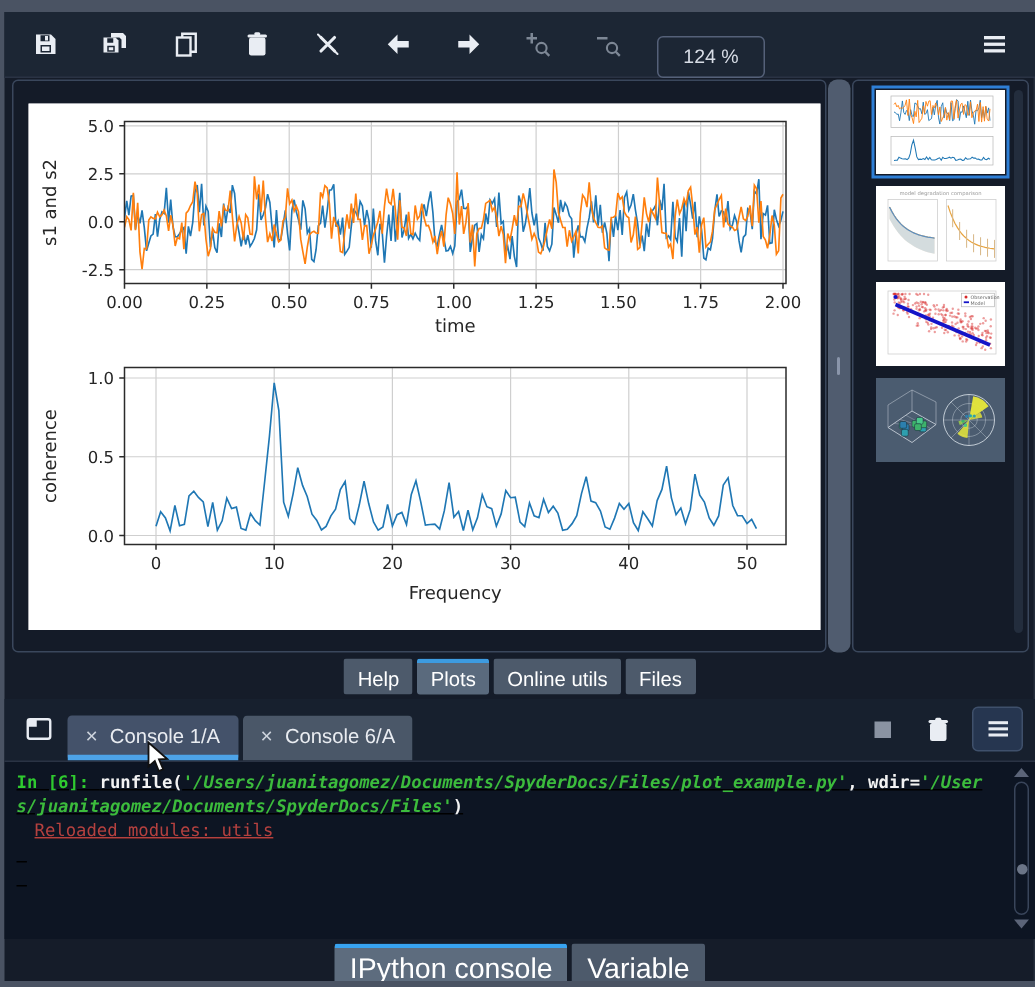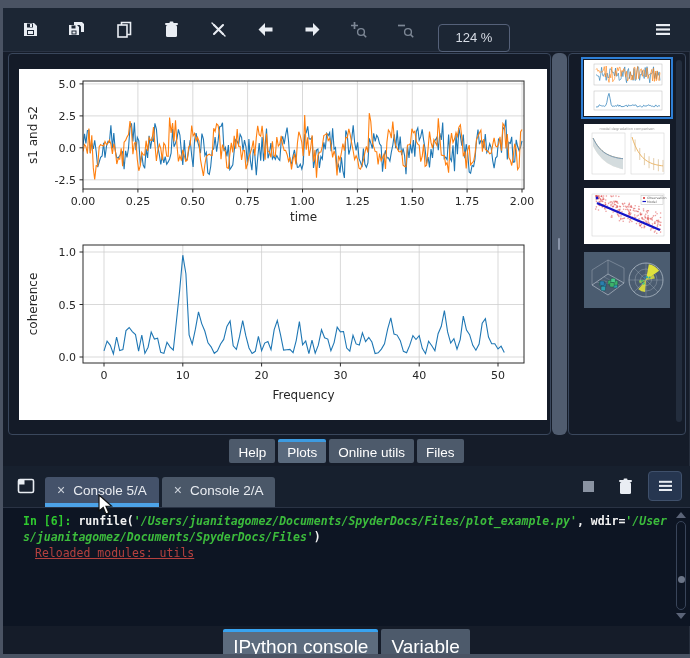--- a/index.html
+++ b/index.html
@@ -53,22 +53,22 @@
   .ctab { height:30px; padding:0 12px; display:flex; align-items:center; gap:8px;
     color:#e9ecf1; font-size:13.5px; background:#4a5768; border-radius:3px 3px 0 0; margin-right:3px;
     border-bottom:4px solid transparent; }
   .ctab.active { background:#44526a; border-bottom:4px solid #4da3e8; }
   .ctab .x { color:#cdd3dc; font-size:14px; line-height:1; }
   .ctb-right { position:absolute; right:8px; top:5px; display:flex; align-items:center; gap:10px; }
   .cstop { width:11px; height:11px; background:#8a93a2; margin-right:8px; }
   .copt { width:34px; height:30px; background:#263650; border:1px solid #3f506b; border-radius:4px;
     display:flex; align-items:center; justify-content:center; }
 
-  .console-body { position:relative; height:118px; background:#0d1523; padding:5px 20px 0 20px;
-    overflow:hidden; }
+  .console-body { position:relative; height:118px; background:#0d1523; padding:5px 20px 0 8px;
+    overflow:hidden;text-decoration:underline; }
   .cline { font-family:"DejaVu Sans Mono", monospace; font-size:11.5px; line-height:16px;
     white-space:pre-wrap; word-break:break-all; width:648px; font-weight:700; }
   .tok-prompt { color:#2fca2f; }
   .tok-code  { color:#f2f2f2; }
   .tok-string { color:#3cbc3c; font-style:italic; }
   .tok-error { color:#b5413f; text-decoration:underline; font-weight:400;margin-left:12px; }
 
   .cscroll { position:absolute; right:2px; top:4px; width:14px; height:110px; }
   .cscroll .tri { width:0; height:0; border-left:5px solid transparent; border-right:5px solid transparent; margin:0 auto; }
   .tri.up { border-bottom:6px solid #5b6478; }
@@ -614,25 +614,25 @@
   <div class="console-sec">
     <div class="ctabbar">
       <div class="cnew">
         <svg width="18" height="16" viewBox="0 0 18 16">
           <rect x="1.5" y="1.5" width="15" height="13" rx="1.5" fill="none" stroke="#e9edf3" stroke-width="1.6"></rect>
           <rect x="1.5" y="1.5" width="6" height="5" fill="#e9edf3"></rect>
         </svg>
       </div>
       <div class="ctab active">
         <span class="x">×</span>
-        <span>Console 5/A</span>
+        <span>Console 1/A</span>
       </div>
       <div class="ctab">
         <span class="x">×</span>
-        <span>Console 2/A</span>
+        <span>Console 6/A</span>
       </div>
       <div class="ctb-right">
         <div class="cstop" title="Interrupt kernel"></div>
         <button class="tbtn" style="margin-right:0;width:26px" title="Remove all variables">
           <svg width="15" height="17" viewBox="0 0 15 17">
             <rect x="2" y="4" width="11" height="12" rx="1.5" fill="#e9edf3"></rect>
             <rect x="1" y="2" width="13" height="2" rx="1" fill="#e9edf3"></rect>
             <rect x="5.5" y="0.5" width="4" height="2" rx="1" fill="#e9edf3"></rect>
           </svg>
         </button>

